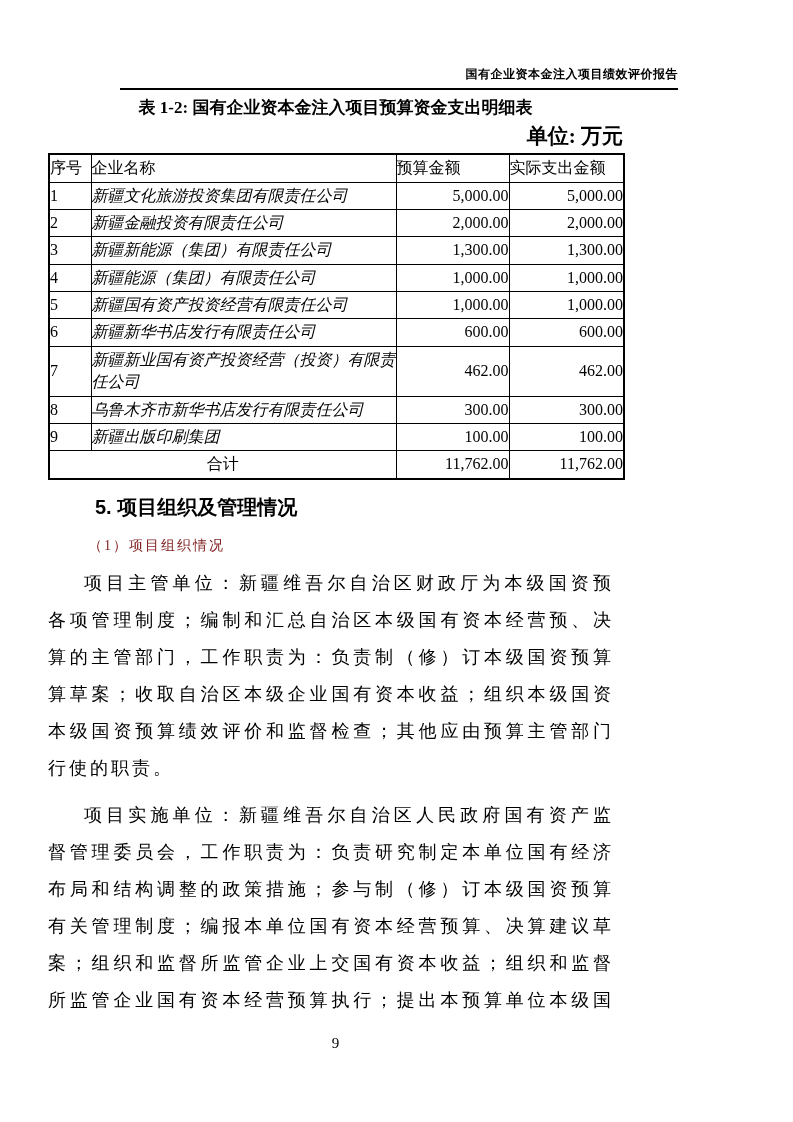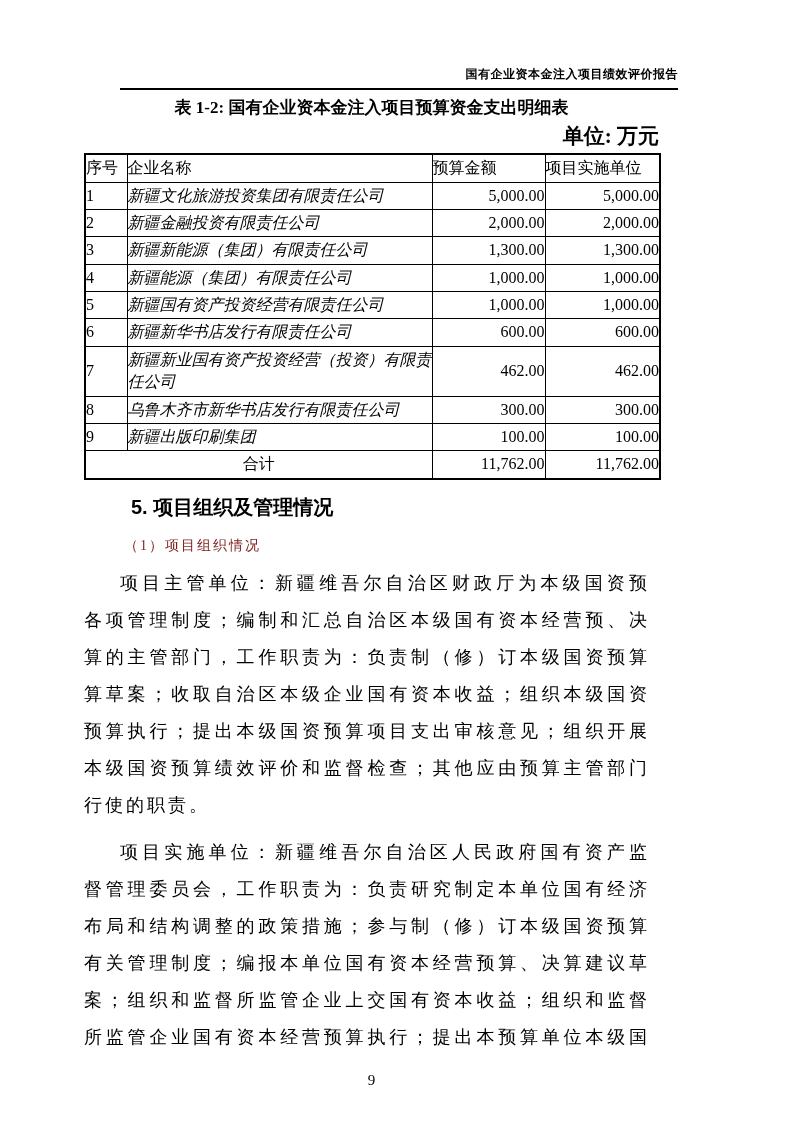--- a/index.html
+++ b/index.html
@@ -16,21 +16,21 @@
     text-align:right;
     font-family:"Liberation Sans","DejaVu Sans",sans-serif;
     font-weight:bold;font-size:12px;color:#000;
     letter-spacing:0.5px;
   }
   .header-rule{
     margin:5px 115px 0 120px;
     border-bottom:2px solid #000;
     height:0;
   }
-  .content{margin-left:84px;width:575px;}
+  .content{margin-left:48px;width:575px;}
   .table-title{
     margin-top:6px;
     text-align:center;
     font-weight:bold;font-size:17px;color:#000;
   }
   .unit-label{
     margin-top:3px;margin-bottom:3px;
     text-align:right;
     font-weight:bold;font-size:21px;color:#000;
   }
@@ -110,21 +110,21 @@
         <col class="c-no">
           <col class="c-name">
           <col class="c-budget">
           <col class="c-actual">
       </colgroup>
       <tbody>
           <tr class="hdr">
         <th>序号</th>
         <th>企业名称</th>
         <th>预算金额</th>
-        <th>项目实施单位</th>
+        <th>实际支出金额</th>
       </tr>
       <tr class="row">
         <td class="no">1</td>
         <td class="name">新疆文化旅游投资集团有限责任公司</td>
         <td class="num">5,000.00</td>
         <td class="num">5,000.00</td>
       </tr>
       <tr class="row">
         <td class="no">2</td>
         <td class="name">新疆金融投资有限责任公司</td>
@@ -182,21 +182,20 @@
       </table>
 
     <div class="section-heading">5. 项目组织及管理情况</div>
     <div class="subheading">（1）项目组织情况</div>
 
     <div class="body-text">
       <div class="body-line first">项目主管单位：新疆维吾尔自治区财政厅为本级国资预</div>
       <div class="body-line">各项管理制度；编制和汇总自治区本级国有资本经营预、决</div>
       <div class="body-line">算的主管部门，工作职责为：负责制（修）订本级国资预算</div>
       <div class="body-line">算草案；收取自治区本级企业国有资本收益；组织本级国资</div>
-      <div class="body-line">预算执行；提出本级国资预算项目支出审核意见；组织开展</div>
       <div class="body-line">本级国资预算绩效评价和监督检查；其他应由预算主管部门</div>
       <div class="body-line para-end">行使的职责。</div>
     </div>
 
     <div class="body-text">
       <div class="body-line first">项目实施单位：新疆维吾尔自治区人民政府国有资产监</div>
       <div class="body-line">督管理委员会，工作职责为：负责研究制定本单位国有经济</div>
       <div class="body-line">布局和结构调整的政策措施；参与制（修）订本级国资预算</div>
       <div class="body-line">有关管理制度；编报本单位国有资本经营预算、决算建议草</div>
       <div class="body-line">案；组织和监督所监管企业上交国有资本收益；组织和监督</div>

